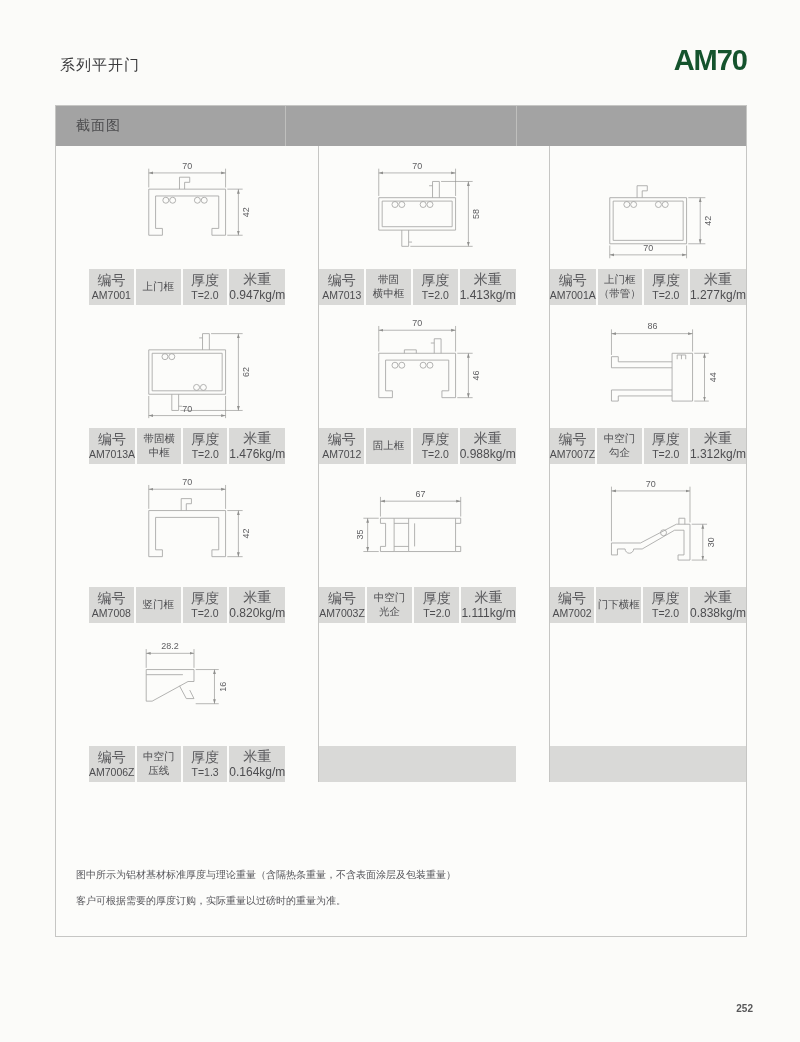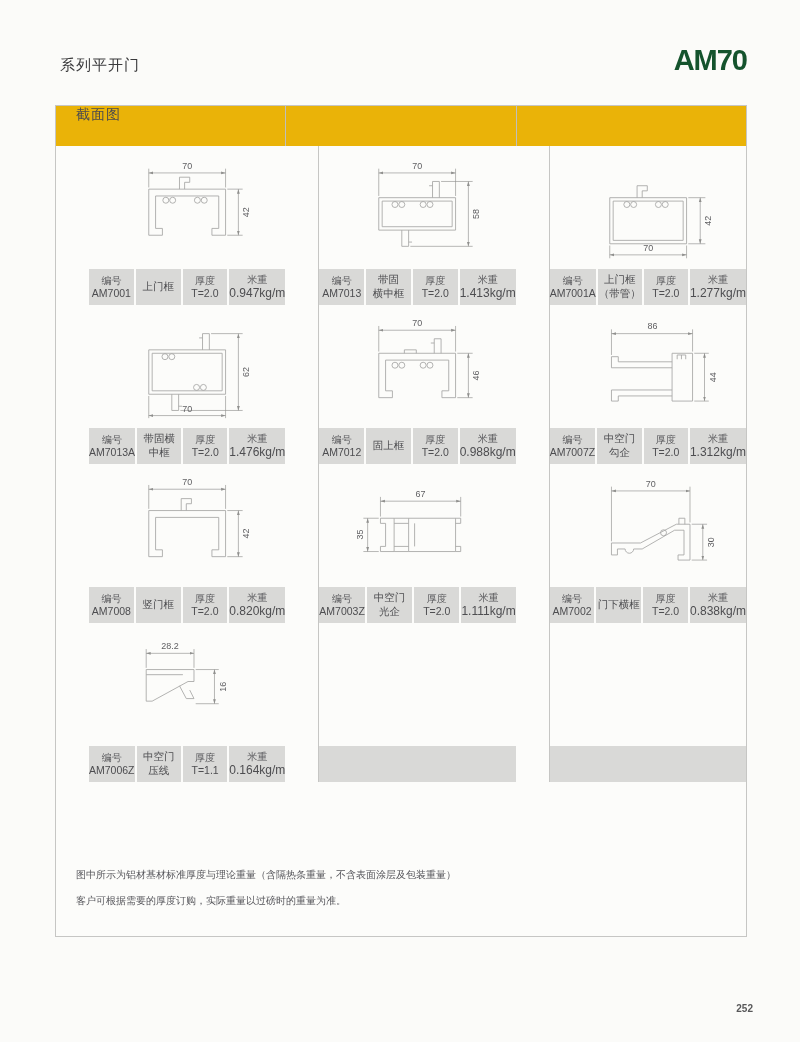--- a/index.html
+++ b/index.html
@@ -2,32 +2,32 @@
 <html><head>
 <meta charset="utf-8">
 <style>
   html,body{margin:0;padding:0;}
   body{width:800px;height:1042px;position:relative;background:#fbfbf9;
        font-family:"Liberation Sans","DejaVu Sans",sans-serif;overflow:hidden;}
   .series-title{position:absolute;left:60px;top:56px;font-size:15px;color:#3a3a3c;font-weight:500;letter-spacing:1px;}
   .series-code{position:absolute;right:53px;top:44px;font-size:29px;color:#14532d;font-weight:700;letter-spacing:-1px;}
   .table{position:absolute;left:55px;top:105px;width:690px;height:830px;border:1px solid #c6c6c4;background:#fcfcfa;}
   .thead{display:flex;height:40px;background:#fcfcfa;}
-  .hcell{flex:1;background:#eab308;display:flex;}
+  .hcell{flex:1;background:#a3a3a3;display:flex;align-items:center;}
   .hcell+.hcell{border-left:1px solid #bfbfbd;}
   .hcell .hlabel{padding-left:20px;font-size:14px;color:#4c4c4e;letter-spacing:1px;}
   .prow{display:flex;}
   .cell{flex:1;min-width:0;margin-left:33px;}
   .cell+.cell{border-left:1px solid #c6c6c4;}
   .drawing{height:123px;}
   .drawing svg{display:block;width:100%;height:100%;}
   .specs{display:flex;gap:2px;height:36px;background:#fcfcfa;}
   .spec{flex:1;background:#d9d9d7;display:flex;flex-direction:column;justify-content:center;align-items:center;line-height:1.3;text-align:center;}
   .specs.plain{display:block;background:#d9d9d7;}
-  .sl{font-size:10px;color:#59595c;}
+  .sl{font-size:14px;color:#59595c;}
   .sv{font-size:10.5px;color:#4d4d50;}
   .wv{font-size:12px;}
   .notes{height:154px;box-sizing:border-box;padding:80px 24px 0 20px;font-size:10px;color:#55555a;line-height:26px;}
   .page-number{position:absolute;right:47px;top:1003px;font-size:10px;font-weight:700;color:#58585a;text-align:right;}
   svg .p{stroke:#a6a6a4;fill:none;stroke-width:1;}
   svg .d{stroke:#8f8f8d;fill:none;stroke-width:0.75;}
   svg text.t{font-family:"Liberation Sans","DejaVu Sans",sans-serif;font-size:10.5px;fill:#5f5f62;}
 </style>
 </head>
 <body>
@@ -409,21 +409,21 @@
         <div class="spec">
             <span class="sl">编号</span>
             <span class="sv">AM7006Z</span>
           </div>
         <div class="spec">
             <span class="sv">中空门</span>
             <span class="sv">压线</span>
           </div>
         <div class="spec">
             <span class="sl">厚度</span>
-            <span class="sv">T=1.1</span>
+            <span class="sv">T=1.3</span>
           </div>
         <div class="spec">
             <span class="sl">米重</span>
             <span class="sv wv">0.164kg/m</span>
           </div>
       </div>
     </div>
 
     <div class="cell">
       <div class="drawing"></div>

